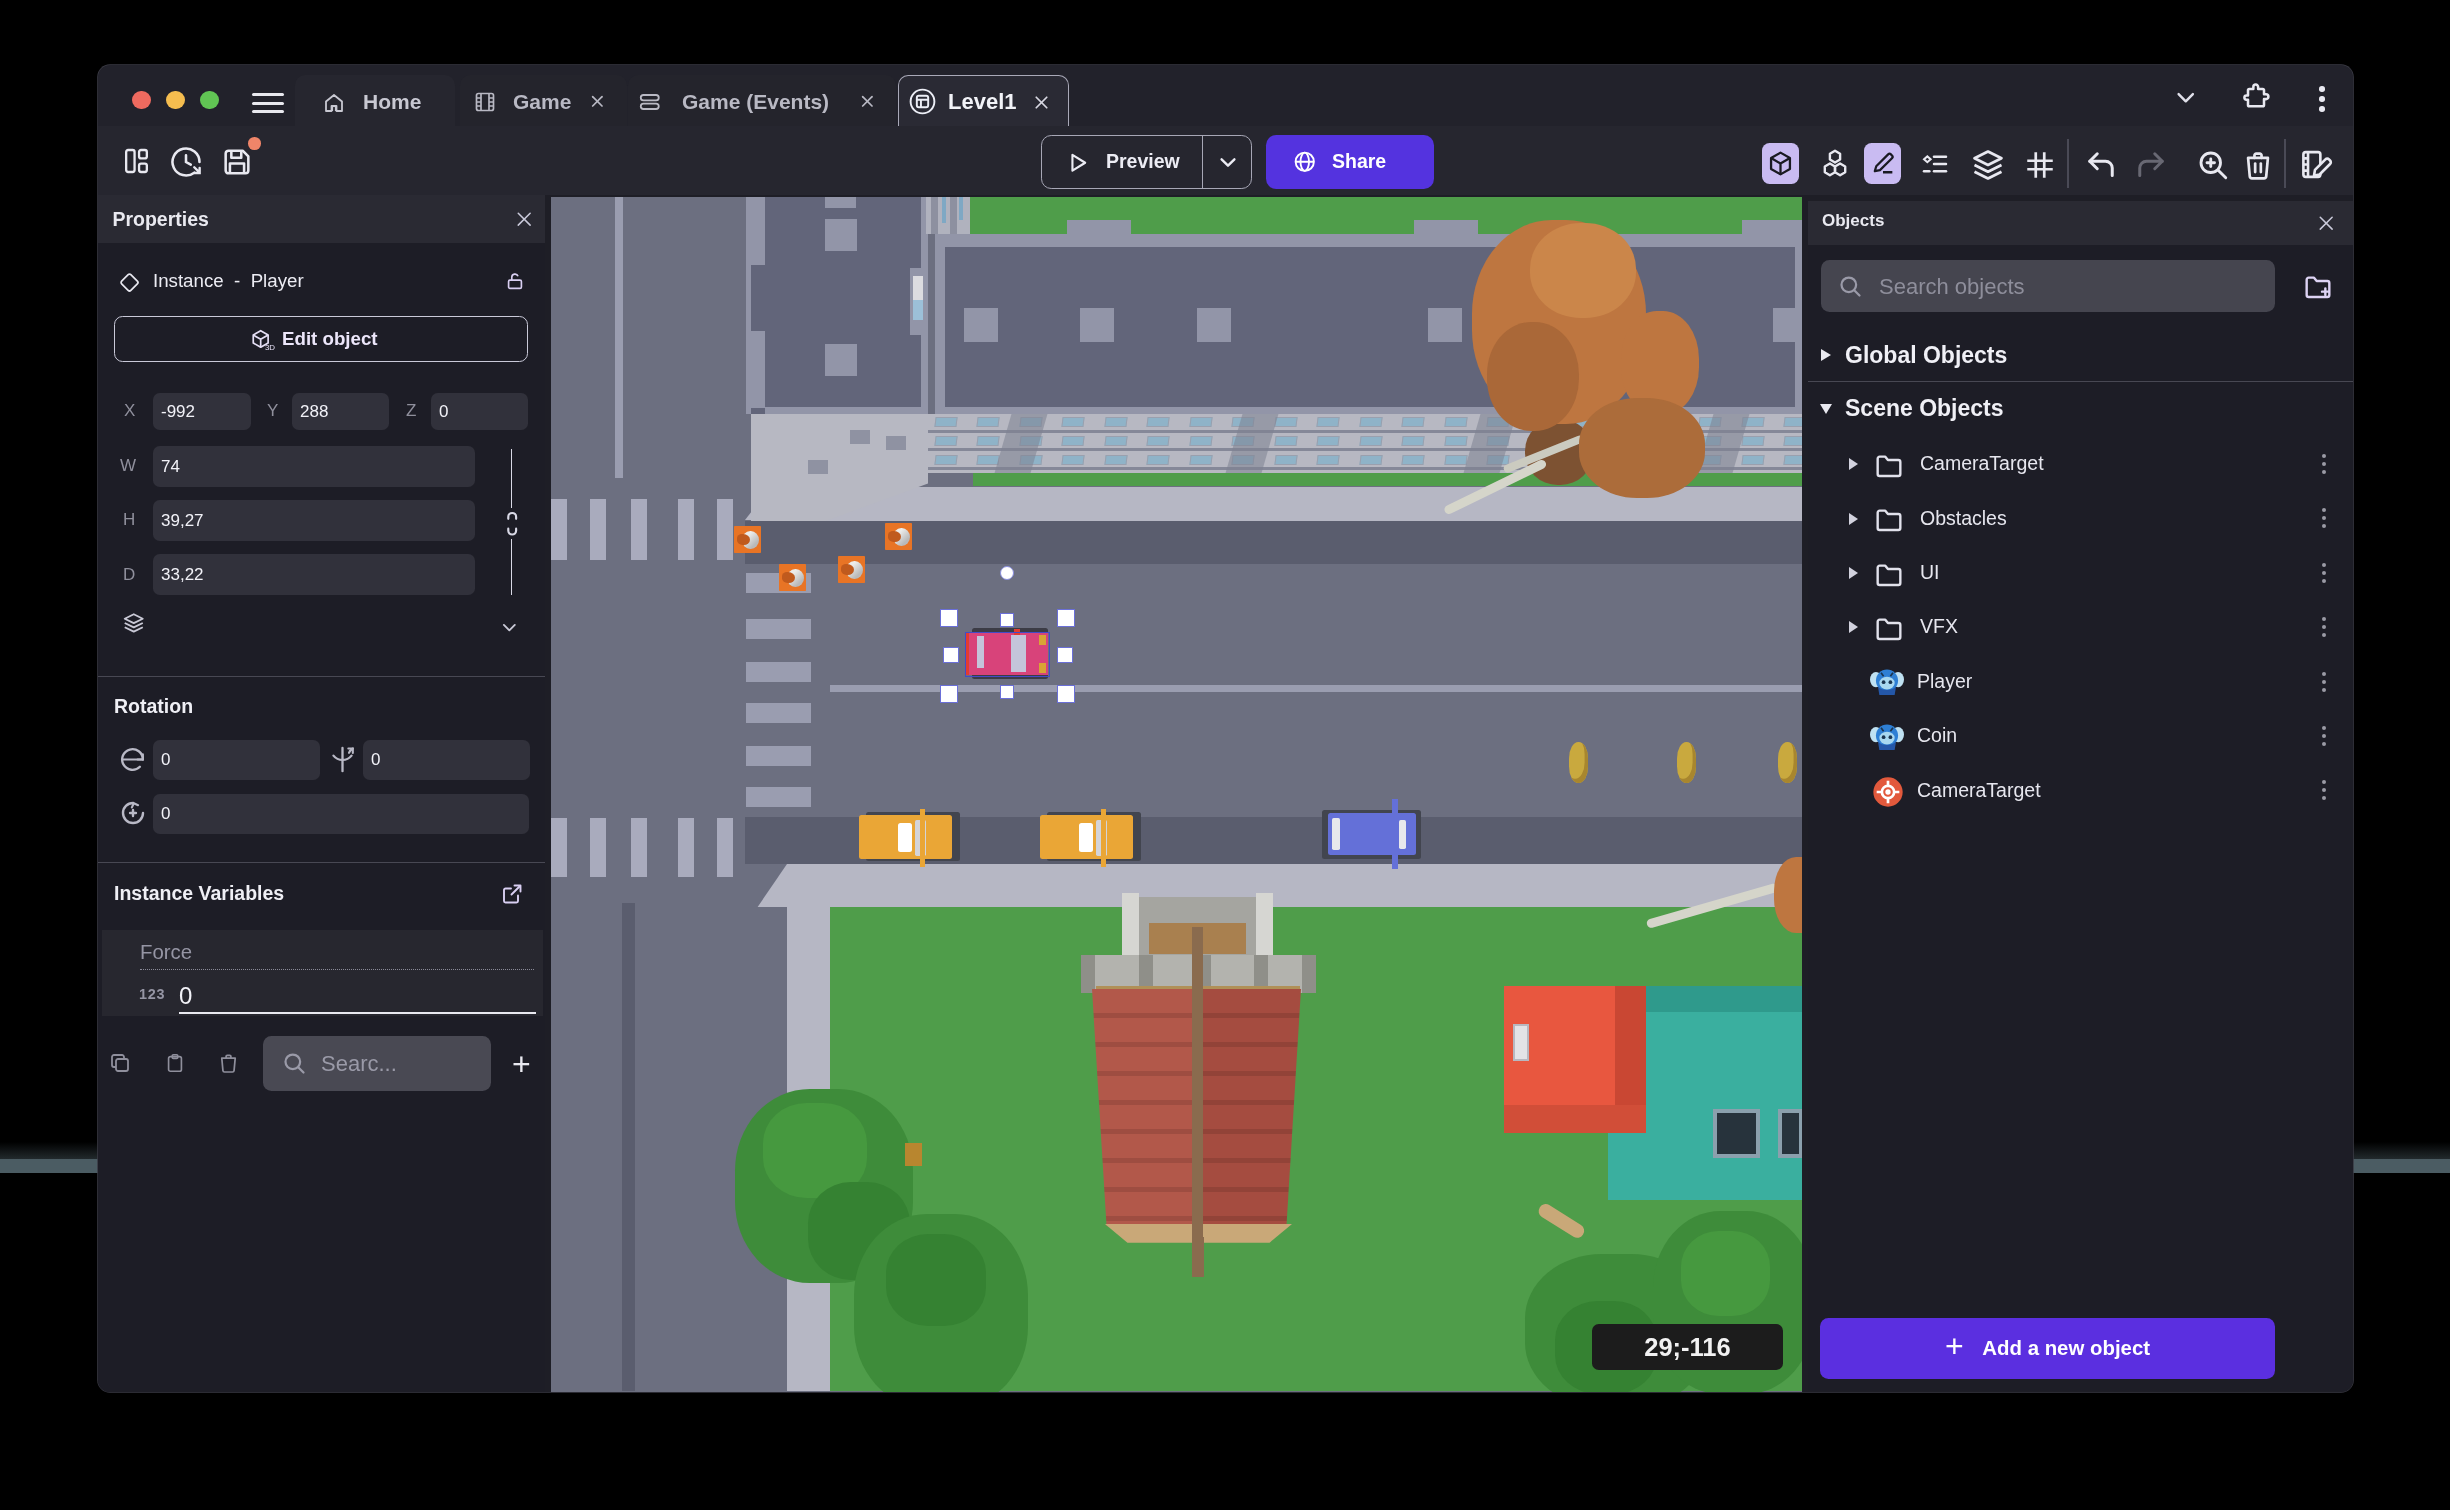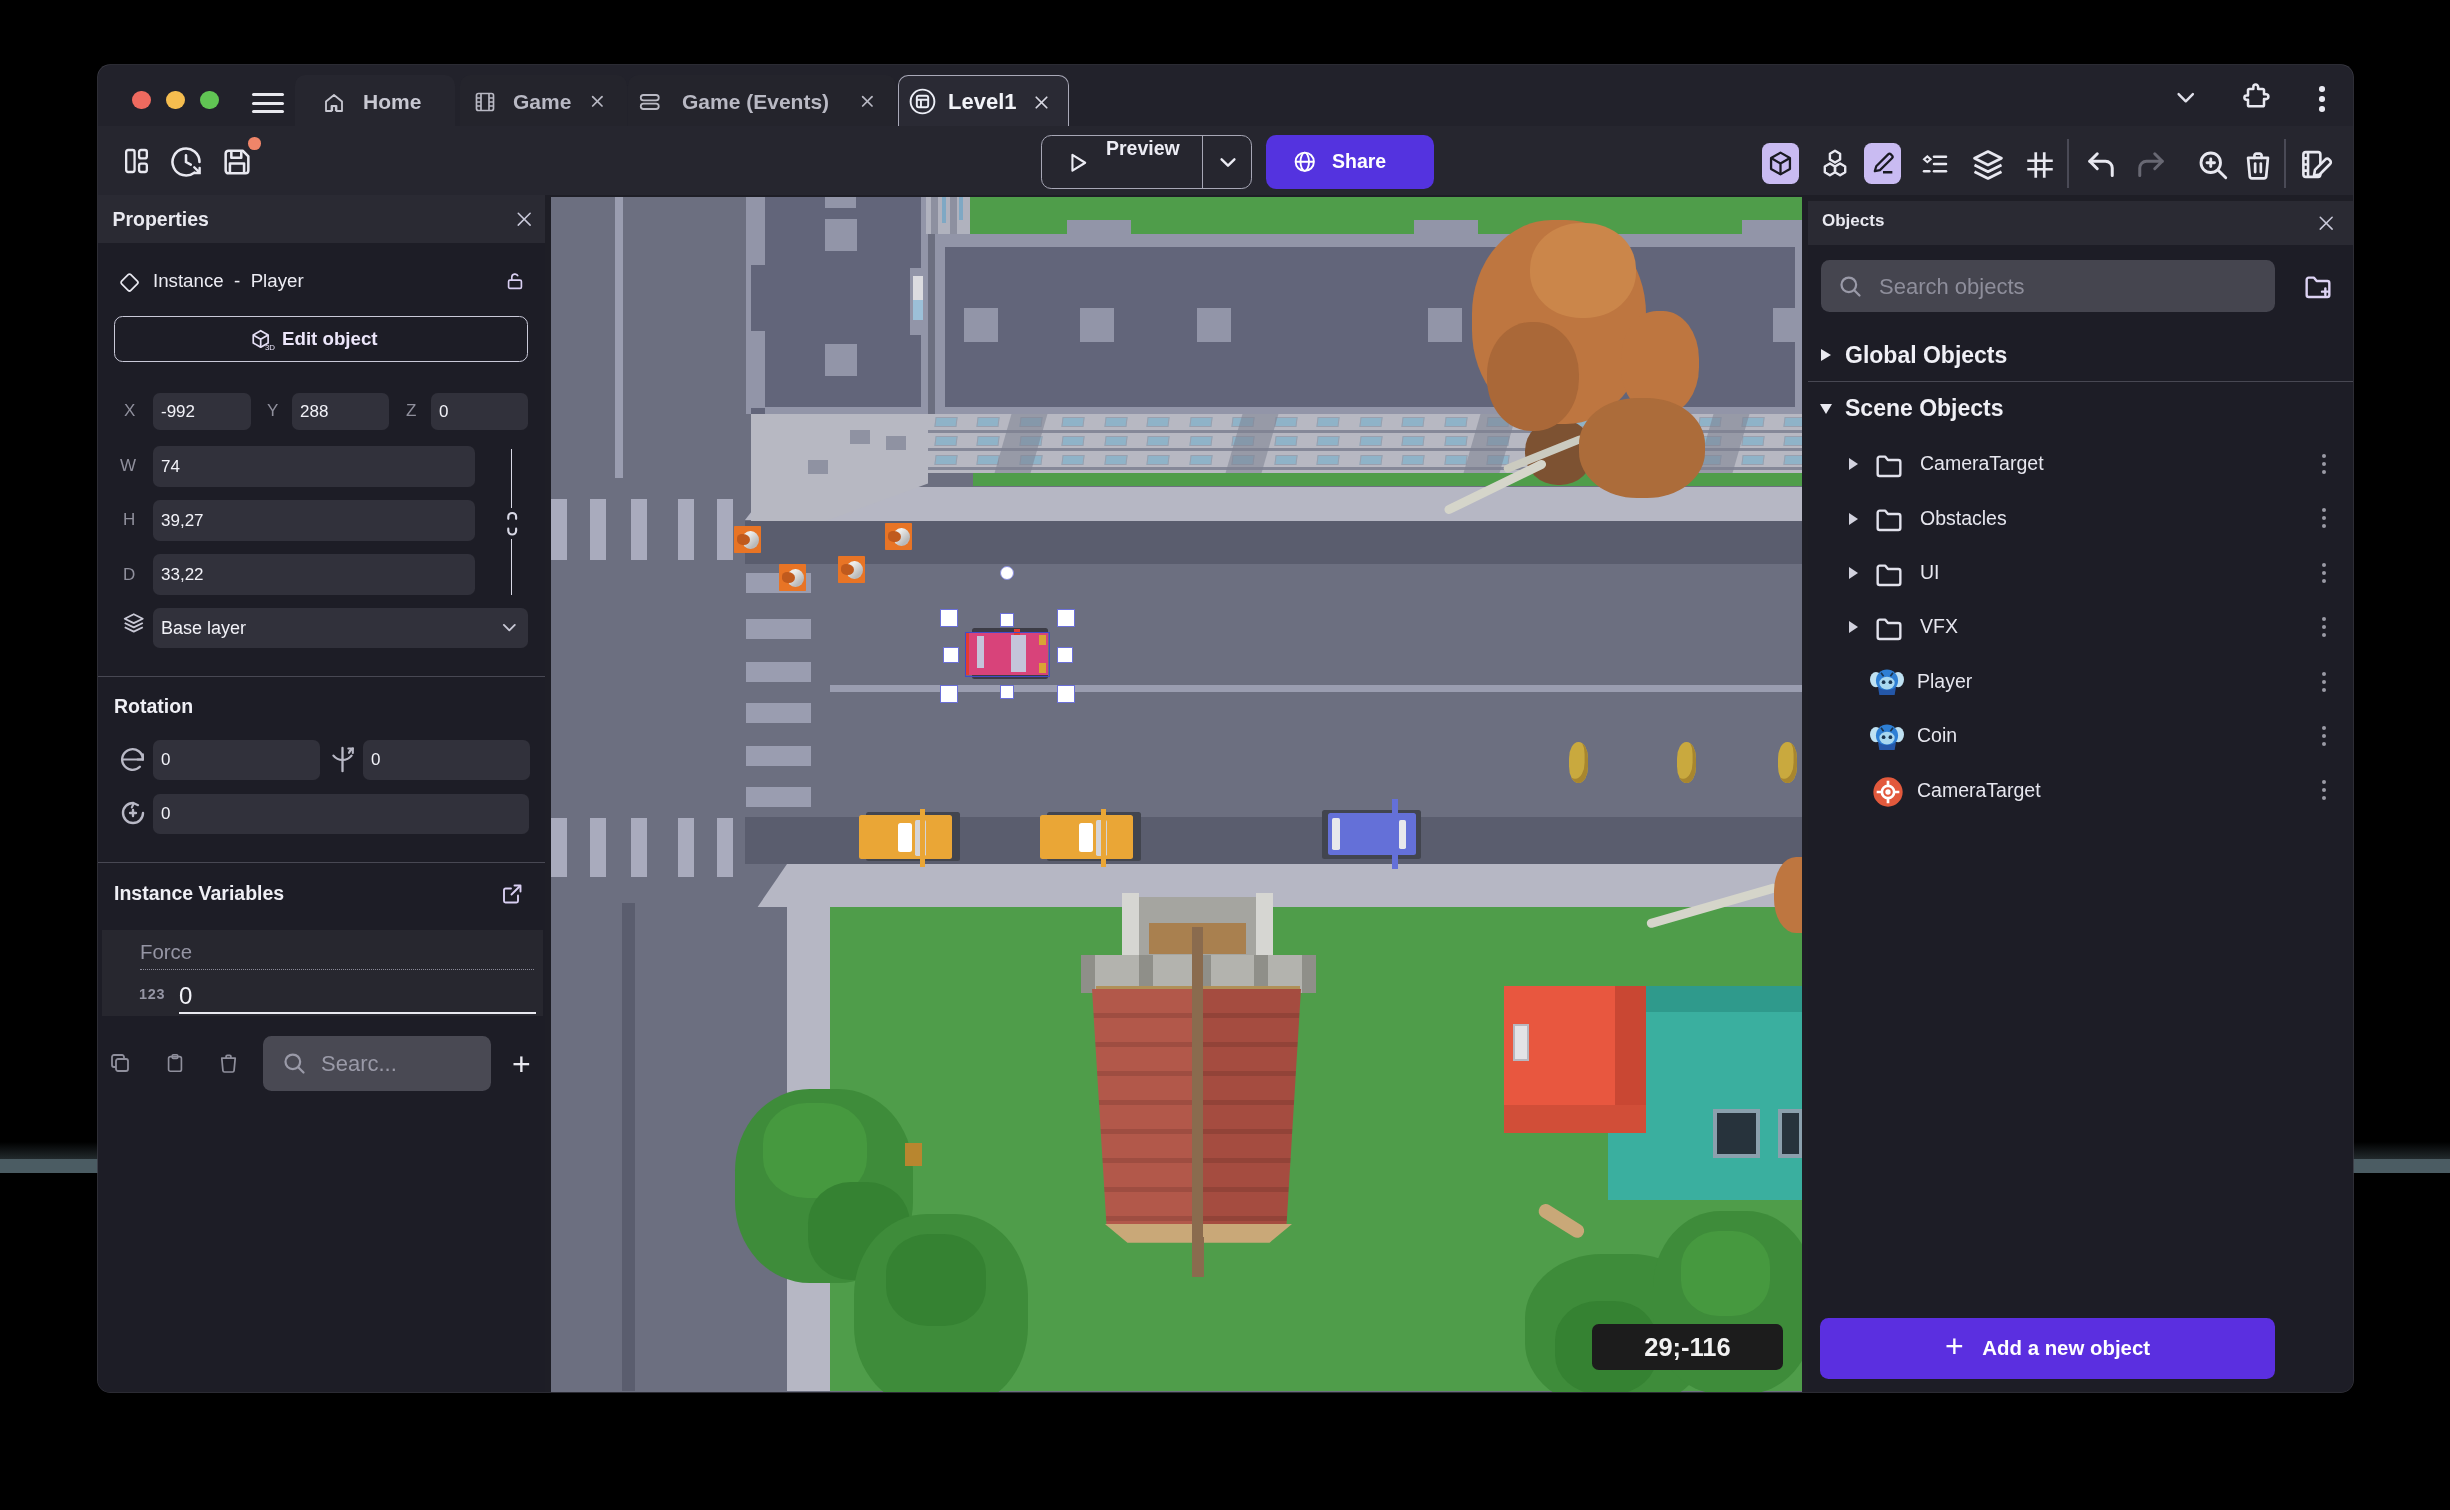--- a/index.html
+++ b/index.html
@@ -100,21 +100,21 @@
 <svg class="abs" style="left:122px;top:80px;" width="34" height="34" viewBox="0 0 24 24" fill="none" stroke="#e8e8f0" stroke-width="1.8" stroke-linejoin="round">
         <path d="M4 6a2 2 0 0 1 2-2h10l4 4v10a2 2 0 0 1-2 2H6a2 2 0 0 1-2-2z"></path>
         <path d="M8 4v5h7V4"></path>
         <path d="M7 20v-7h10v7"></path>
       </svg>
 <div class="abs" style="left:150px;top:72px;width:12.7px;height:12.7px;border-radius:50%;background:#ef8569;"></div>
 <div class="abs" style="left:943px;top:70px;width:211px;height:54px;border:1.3px solid #a7a7b6;border-radius:10.2px;"></div>
 <svg class="abs" style="left:967px;top:85px;" width="25.5" height="25.5" viewBox="0 0 24 24" fill="none" stroke="#ececf4" stroke-width="2" stroke-linejoin="round">
         <path d="M7 4.5l12 7.5-12 7.5z"></path>
       </svg>
-<div class="txt" style="left:1008px;top:72px;font-size:19.5px;font-weight:700;color:#ececf4;">Preview</div>
+<div class="txt" style="left:1008px;top:85px;font-size:19.5px;font-weight:700;color:#ececf4;">Preview</div>
 <div class="abs" style="left:1104px;top:71px;width:1.3px;height:53px;background:#a7a7b6;"></div>
 <svg class="abs" style="left:1119px;top:89px;" width="22" height="17" viewBox="0 0 24 18" fill="none" stroke="#ececf4" stroke-width="2.6" stroke-linecap="round" stroke-linejoin="round">
         <path d="M5 5.5l7 7 7-7"></path>
       </svg>
 <div class="abs" style="left:1168px;top:70px;width:168px;height:54px;background:#5433df;border-radius:10.2px;"></div>
 <svg class="abs" style="left:1194px;top:84px;" width="25.5" height="25.5" viewBox="0 0 24 24" fill="none" stroke="#fff" stroke-width="1.8">
         <circle cx="12" cy="12" r="8.6"></circle>
         <ellipse cx="12" cy="12" rx="4" ry="8.6"></ellipse>
         <line x1="3.4" y1="12" x2="20.6" y2="12"></line>
       </svg>
@@ -222,21 +222,20 @@
         <path d="M10 2v3M10 21v3" stroke-width="0"></path>
         <path d="M6 8V6a4 4 0 0 1 8 0v2"></path>
         <path d="M6 18v2a4 4 0 0 0 8 0v-2"></path>
       </svg>
 <div class="abs" style="left:413px;top:474px;width:1.3px;height:56px;background:#d9d9e6;"></div>
 <svg class="abs" style="left:23px;top:545px;" width="25.5" height="25.5" viewBox="0 0 24 24" fill="none" stroke="#c9c9d6" stroke-width="1.7" stroke-linejoin="round">
         <path d="M12 4l8.5 4.2L12 12.4 3.5 8.2z"></path>
         <path d="M3.5 12.2l8.5 4.2 8.5-4.2"></path>
         <path d="M3.5 16.2l8.5 4.2 8.5-4.2"></path>
       </svg>
-<div class="inp" style="left:55px;top:543px;width:375px;height:40px;font-size:18px;">Base layer</div>
 <svg class="abs" style="left:402px;top:555px;" width="18.7" height="15.3" viewBox="0 0 24 18" fill="none" stroke="#c9c9d6" stroke-width="2.4" stroke-linecap="round" stroke-linejoin="round">
         <path d="M5 5.5l7 7 7-7"></path>
       </svg>
 <div class="abs" style="left:0;top:611px;width:447px;height:1.3px;background:#484853;"></div>
 <div class="txt" style="left:16px;top:630px;font-size:19.5px;font-weight:700;color:#efeff5;">Rotation</div>
 <svg class="abs" style="left:18.7px;top:679px;" width="31" height="31" viewBox="0 0 24 24" fill="none" stroke="#b9b9c6" stroke-width="1.8" stroke-linecap="round">
         <path d="M20 12a8 8 0 1 0-2.3 5.6"></path>
         <path d="M20 8v4h-4" stroke-width="1.7"></path>
         <line x1="4" y1="12" x2="20" y2="12" stroke-width="1.6"></line>
       </svg>

